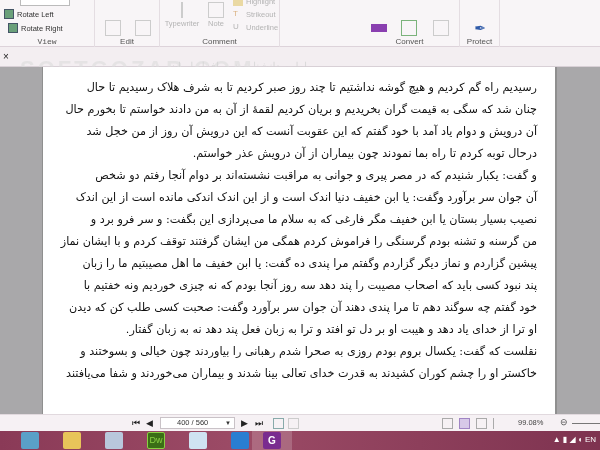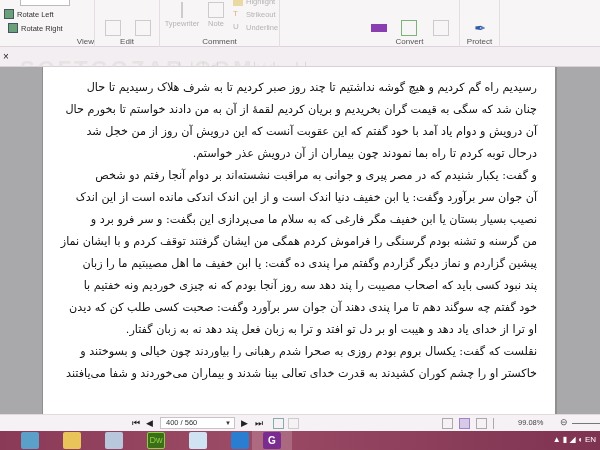--- a/index.html
+++ b/index.html
@@ -17,21 +17,21 @@
   .tabbar { position: absolute; left: 0; top: 47px; width: 600px; height: 20px; background: #f3eef1; border-bottom: 1px solid #d8d0d6; }
   .close-tab { position: absolute; left: 3px; top: 4px; font-size: 10px; color: #222; }
   .watermark { position: absolute; left: 20px; top: 56px; font-size: 22px; font-weight: bold; color: rgba(220,220,220,0.6); letter-spacing: 3px; pointer-events: none; }
   .watermark2 { position: absolute; left: 170px; top: 60px; font-size: 11px; color: rgba(210,210,210,0.7); pointer-events: none; direction: rtl; }
   .viewer { position: absolute; left: 0; top: 67px; width: 600px; height: 347px; background: #a9a8aa; overflow: hidden; }
   .page { position: absolute; left: 42px; top: 0; width: 515px; height: 347px; background: #fff; border-left: 1px solid #8f8f8f; border-right: 2px solid #8f8f8f; }
   .text { position: absolute; right: 18px; top: 10px; width: 480px; direction: rtl; text-align: justify; font-size: 11.2px; line-height: 22px; color: #111; font-family: "DejaVu Sans", sans-serif; }
   .text p { margin: 0; }
   .statusbar { position: absolute; left: 0; top: 414px; width: 600px; height: 17px; background: #f6f1f4; border-top: 1px solid #e1d9de; font-size: 8px; color: #333; }
   .nav-btn { position: absolute; top: 3px; font-size: 9px; color: #222; }
-  .pagebox { position: absolute; left: 160px; top: 2px; width: 75px; height: 12px; border: 1px solid #c9c2c7; background: #fff; font-size: 7.5px; padding-left: 5px; line-height: 10px; color: #333; }
+  .pagebox { position: absolute; left: 160px; top: 2px; width: 75px; height: 12px; border: 1px solid #c9c2c7; background: #fff; font-size: 7.5px; padding-left: 16px; line-height: 10px; color: #333; }
   .pagebox .dd { position: absolute; right: 3px; top: 0; font-size: 6px; }
   .vmode { position: absolute; top: 3px; width: 11px; height: 11px; border: 1px solid #aaa; }
   .vmode.active { background: #d7c9e8; border-color: #a085c4; }
   .zoomval { position: absolute; left: 518px; top: 3px; font-size: 7.5px; color: #444; }
   .taskbar { position: absolute; left: 0; top: 431px; width: 600px; height: 19px; background: linear-gradient(90deg, #8a3a57, #9c4b66 40%, #7e3350); }
   .task-ico { position: absolute; top: 1px; width: 18px; height: 17px; border-radius: 2px; }
   .task-item { position: absolute; top: 0; width: 40px; height: 19px; }
   .task-item.active { background: rgba(255,255,255,0.18); }
   .tray { position: absolute; right: 4px; top: 4px; font-size: 8px; color: #fff; }
 </style>
@@ -42,21 +42,21 @@
   <div class="grp" style="left:0;width:95px;">
     <div class="searchbox"></div>
     <div class="btn-small" style="left:4px;top:9px;">
       <span class="sico" style="background:#6aa07a;border:1px solid #456;"></span>
       <span>Rotate Left</span>
     </div>
     <div class="btn-small" style="left:8px;top:23px;">
       <span class="sico" style="background:#6aa07a;border:1px solid #456;"></span>
       <span>Rotate Right</span>
     </div>
-    <div class="grp-label" style="text-align:right;padding-left:0;">View</div>
+    <div class="grp-label" style="text-align:center;padding-left:0;font-family:Liberation Mono, monospace;">View</div>
   </div>
 
   <div class="grp" style="left:95px;width:65px;">
     <div class="btn-big dis" style="left:2px;white-space:pre;">
       <span class="ico" style="border:1px solid #ccc;"></span>
       <span>Edit
 Text</span>
     </div>
     <div class="btn-big dis" style="left:30px;width:36px;white-space:pre;">
       <span class="ico" style="border:1px solid #ccc;"></span>

